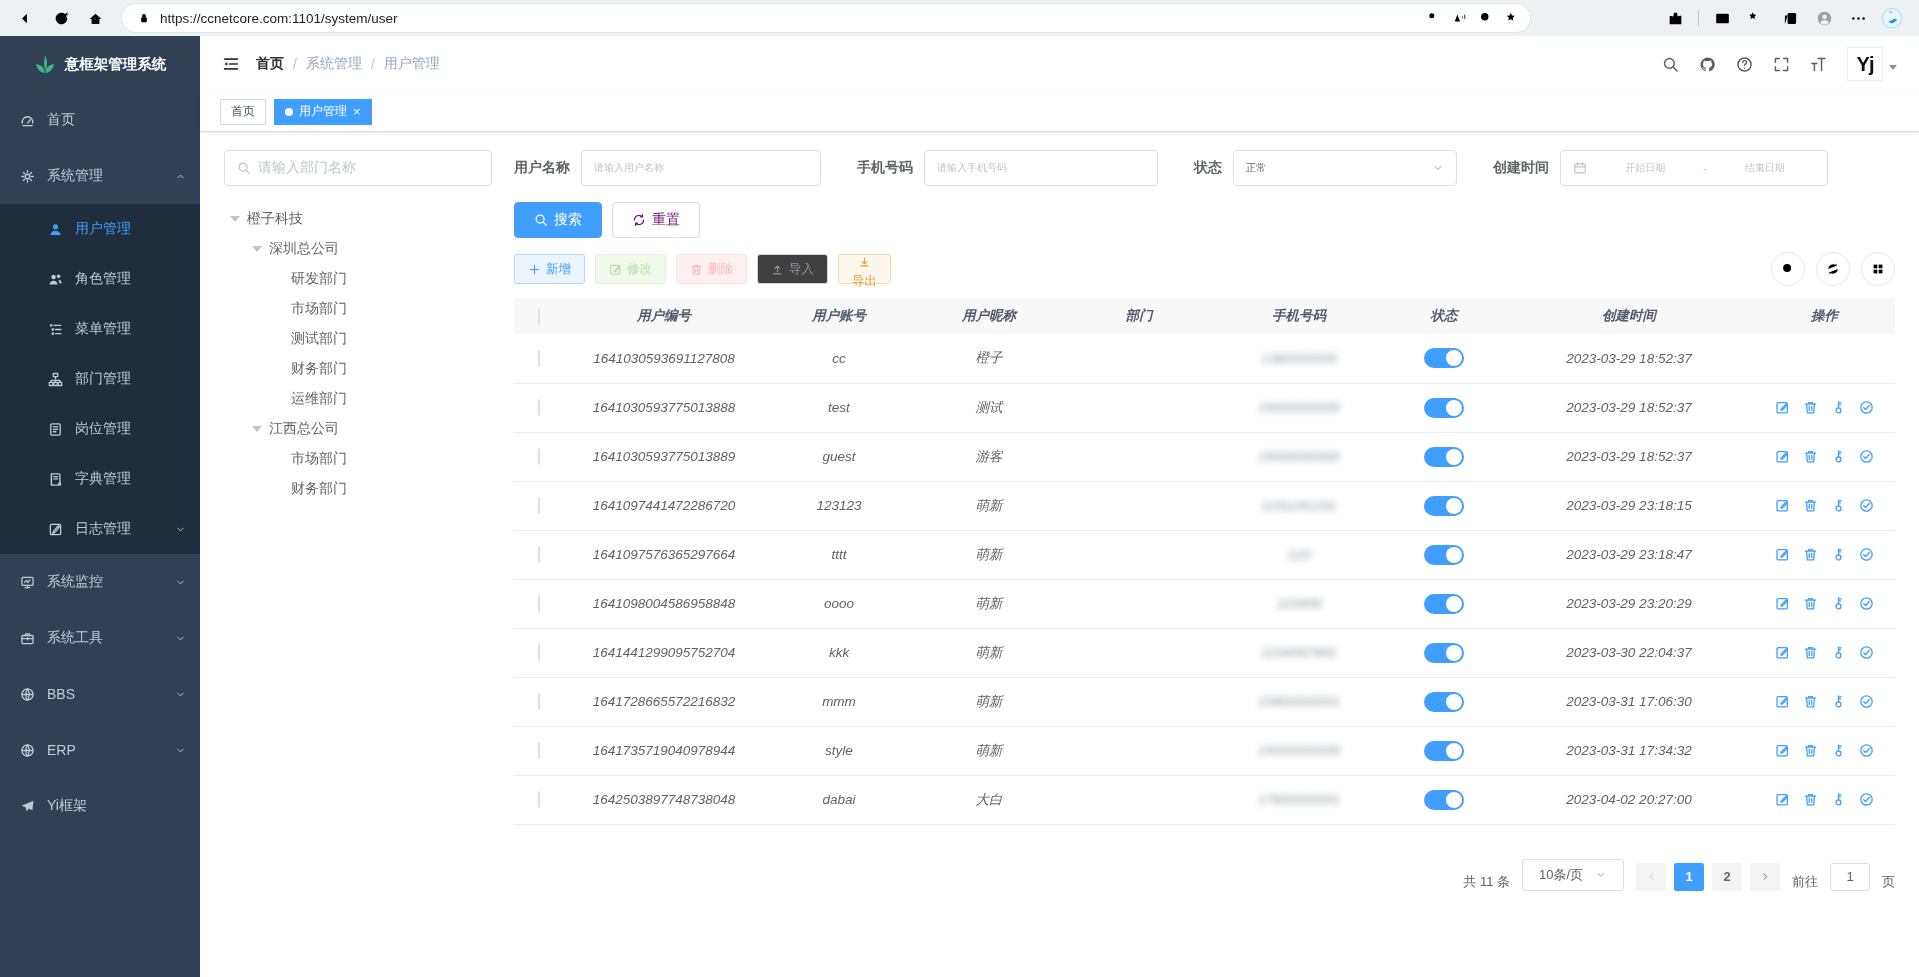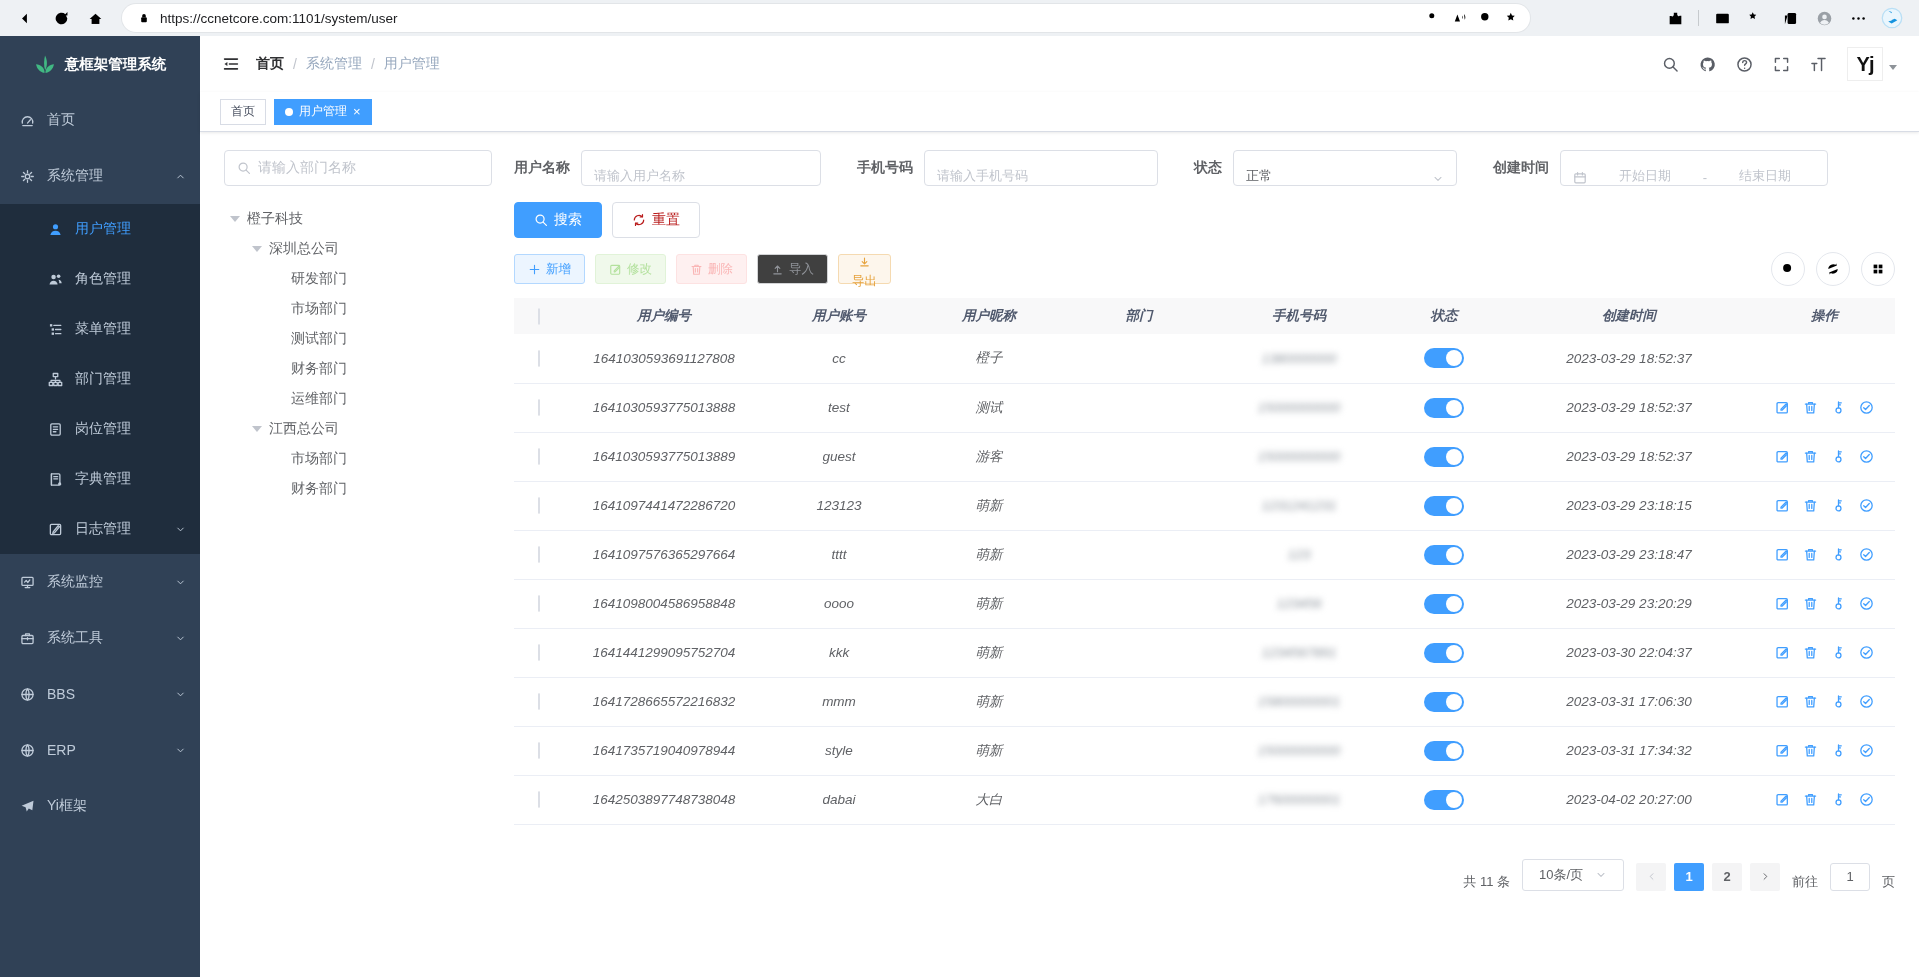--- a/index.html
+++ b/index.html
@@ -71,35 +71,35 @@
   .tree { margin-top:18px; font-size:14px; color:#606266; }
   .tree-row { height:30px; display:flex; align-items:center; cursor:pointer; }
   .tri { width:0; height:0; border-left:5px solid transparent; border-right:5px solid transparent; border-top:6px solid #c0c4cc; margin-right:7px; flex:0 0 auto; }
   .tri-space { width:10px; margin-right:7px; flex:0 0 auto; }
 
   
   .right-col { flex:1; display:flex; flex-direction:column; min-width:0; }
   .filter-row { display:flex; align-items:center; gap:36px; margin-bottom:16px; }
   .f-item { display:flex; align-items:center; gap:11px; }
   .f-label { font-size:14px; font-weight:bold; color:#606266; white-space:nowrap; }
-  .inp { height:36px; border:1px solid #dcdfe6; border-radius:4px; background:#fff; display:flex; align-items:flex-end; padding:0 12px; font-size:13px; cursor:text; }
+  .inp { height:36px; border:1px solid #dcdfe6; border-radius:4px; background:#fff; display:flex; align-items:center; padding:0 12px; font-size:10px; cursor:text; }
   .ph { color:#c0c4cc; }
   .val { color:#606266; }
   .inp.w240 { width:240px; } .inp.w234 { width:234px; } .inp.w224 { width:224px; }
   .sel-caret { margin-left:auto; color:#c0c4cc; }
   .sel-caret svg { width:12px; height:12px; }
   .date-box { width:268px; gap:8px; }
   .date-box .ic { color:#c0c4cc; } .date-box .ic svg { width:14px; height:14px; }
   .date-part { flex:1; text-align:center; }
 
   .search-row { display:flex; gap:10px; margin-bottom:14px; }
   .btn { height:36px; border-radius:4px; font-size:14px; display:inline-flex; align-items:center; gap:6px; padding:0 19px; cursor:pointer; }
   .btn .ic svg { width:14px; height:14px; }
   .btn-primary { background:#409eff; border:1px solid #409eff; color:#fff; }
-  .btn-plain { background:#fff; border:1px solid #dcdfe6; color:#b91c1c; }
+  .btn-plain { background:#fff; border:1px solid #dcdfe6; color:#701a75; }
 
   .toolbar-row { display:flex; align-items:center; gap:10px; margin-bottom:12px; }
   .mini { height:30px; border-radius:3px; font-size:12.5px; display:inline-flex; align-items:center; gap:5px; padding:0 13px; cursor:pointer; border:1px solid; }
   .mini .ic svg { width:13px; height:13px; }
   .mini-add    { color:#409eff; background:#ecf5ff; border-color:#b3d8ff; }
   .mini-edit   { color:#b3e19d; background:#f0f9eb; border-color:#e1f3d8; cursor:not-allowed; }
   .mini-del    { color:#fab6b6; background:#fef0f0; border-color:#fde2e2; cursor:not-allowed; }
   .mini-import { color:#909399; background:#404040; border-color:#d3d4d6; }
   .mini-export { color:#e6a23c; background:#fdf6ec; border-color:#f5dab1;flex-direction:column; }
   .circle-group { margin-left:auto; display:flex; gap:11px; }

